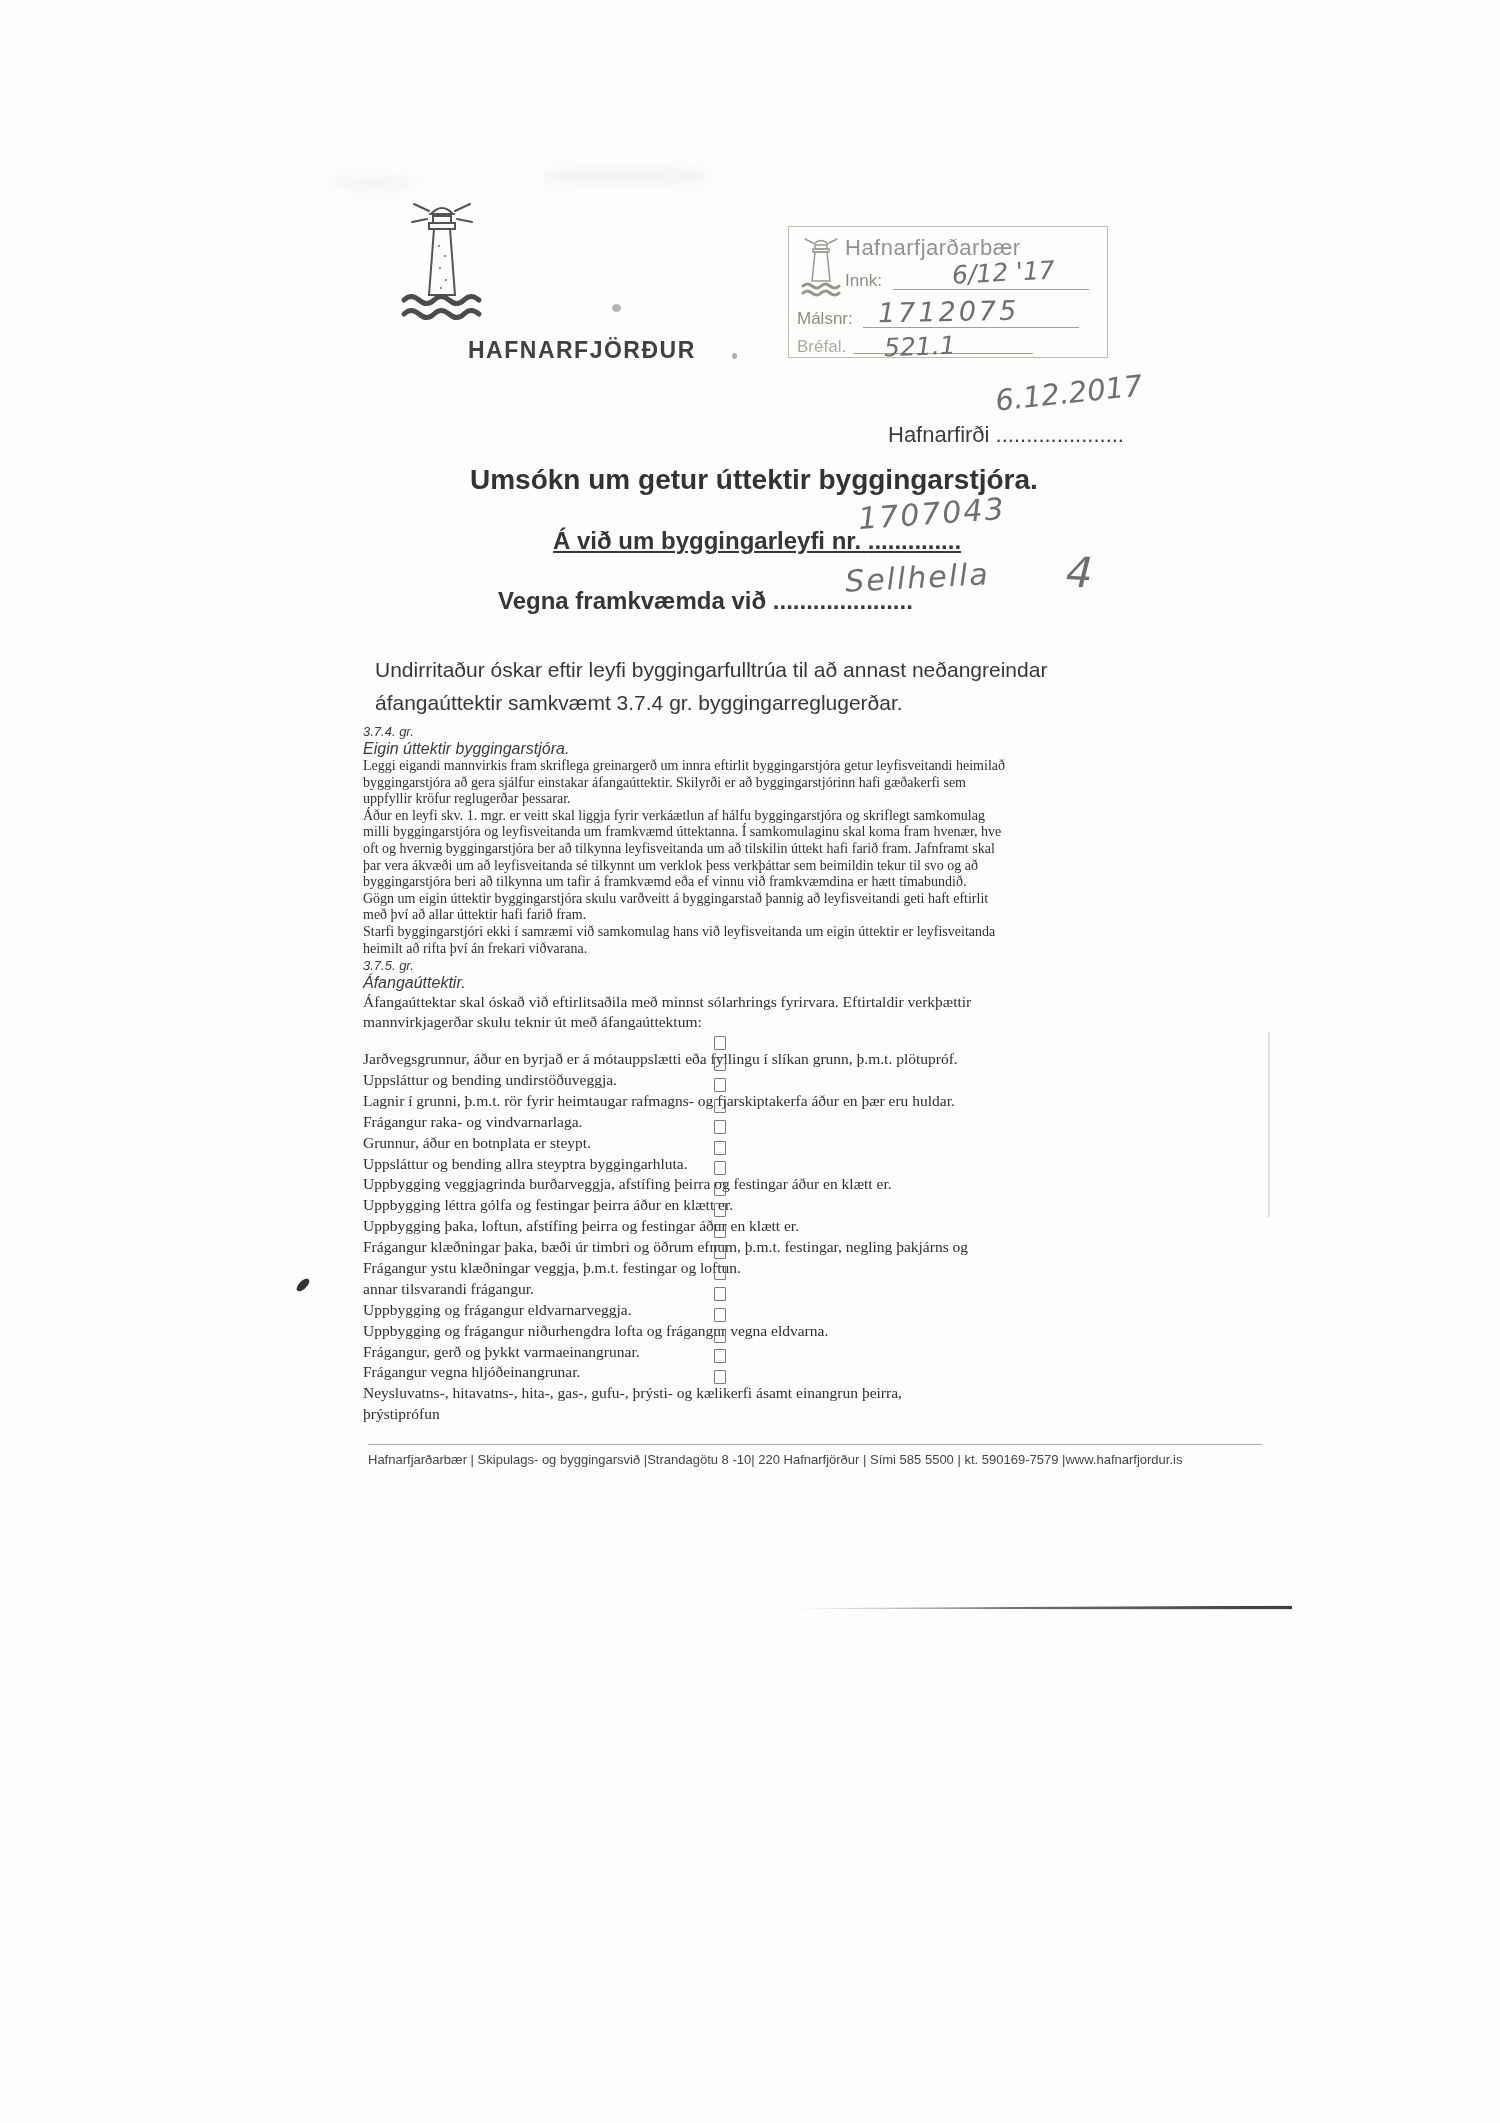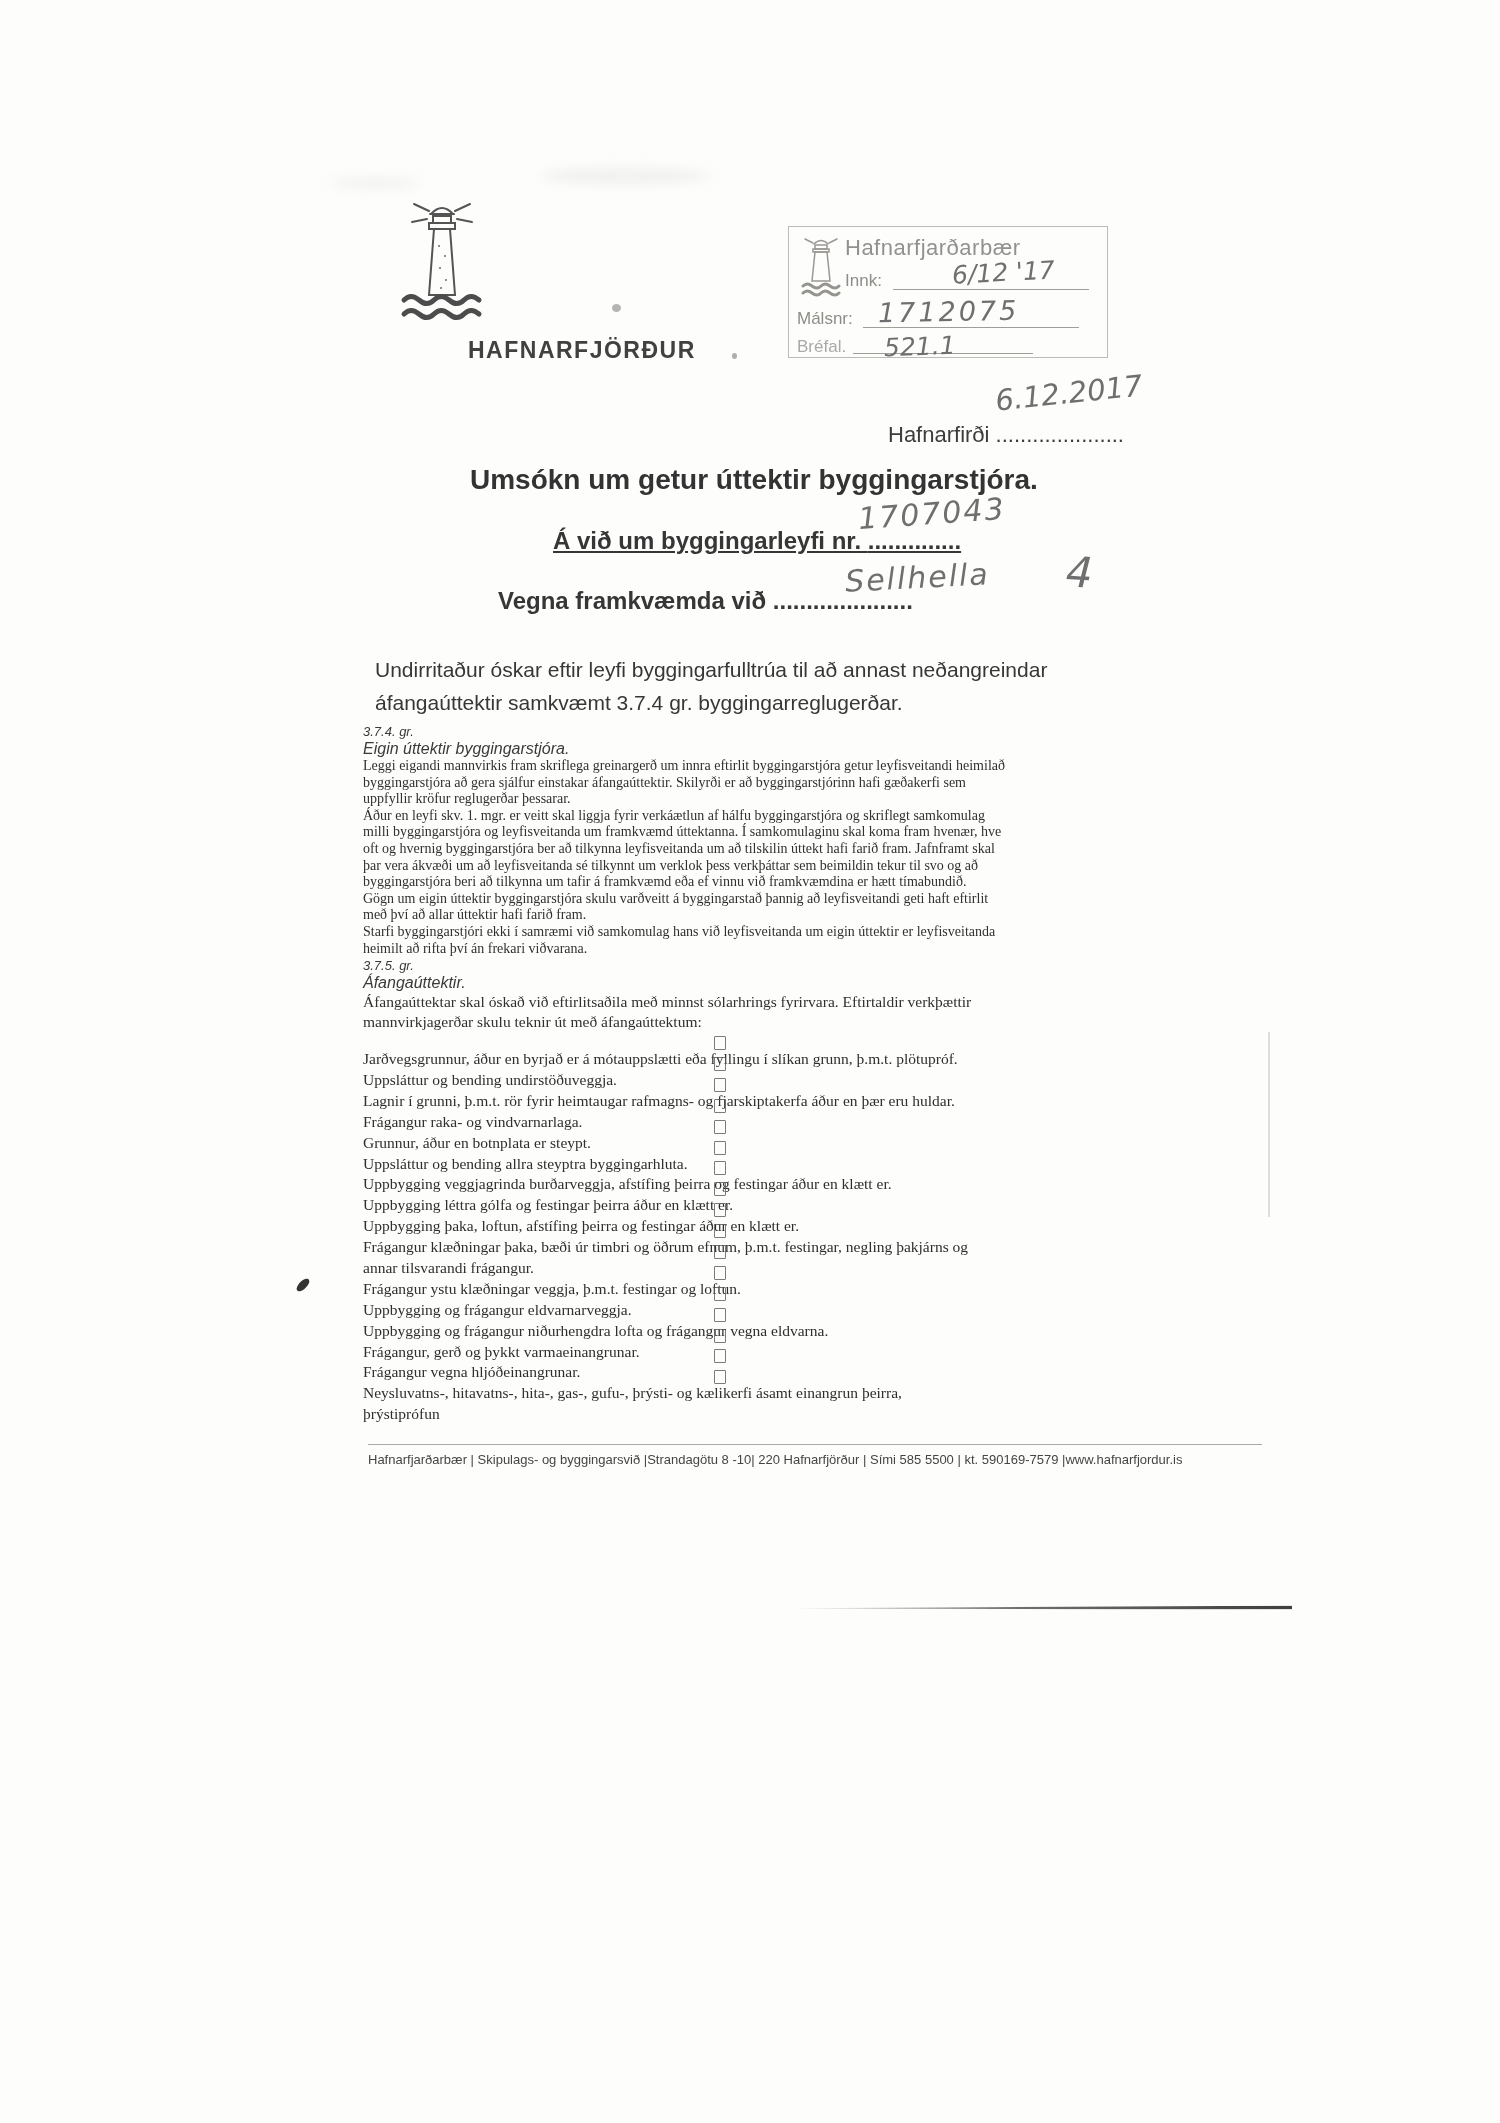--- a/index.html
+++ b/index.html
@@ -241,25 +241,25 @@
         <div class="chk-row">
           <span class="chk-box"></span>
           <span>Uppbygging þaka, loftun, afstífing þeirra og festingar áður en klætt er.</span>
         </div>
         <div class="chk-row">
           <span class="chk-box"></span>
           <span>Frágangur klæðningar þaka, bæði úr timbri og öðrum efnum, þ.m.t. festingar, negling þakjárns og</span>
         </div>
         <div class="chk-row">
           <span class="chk-box"></span>
+          <span>Frágangur ystu klæðningar veggja, þ.m.t. festingar og loftun.</span>
+        </div>
+        <div class="chk-row">
+          <span class="chk-box"></span>
           <span>annar tilsvarandi frágangur.</span>
-        </div>
-        <div class="chk-row">
-          <span class="chk-box"></span>
-          <span>Frágangur ystu klæðningar veggja, þ.m.t. festingar og loftun.</span>
         </div>
         <div class="chk-row">
           <span class="chk-box"></span>
           <span>Uppbygging og frágangur eldvarnarveggja.</span>
         </div>
         <div class="chk-row">
           <span class="chk-box"></span>
           <span>Uppbygging og frágangur niðurhengdra lofta og frágangur vegna eldvarna.</span>
         </div>
         <div class="chk-row">

